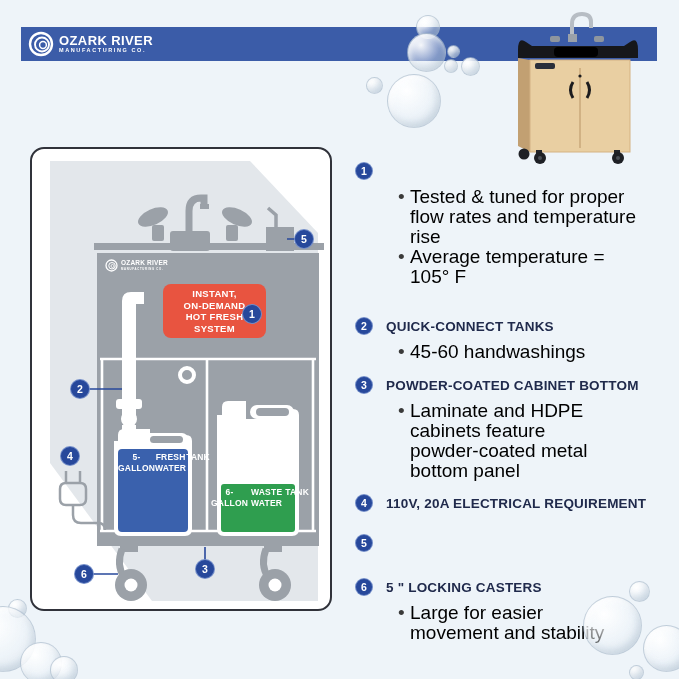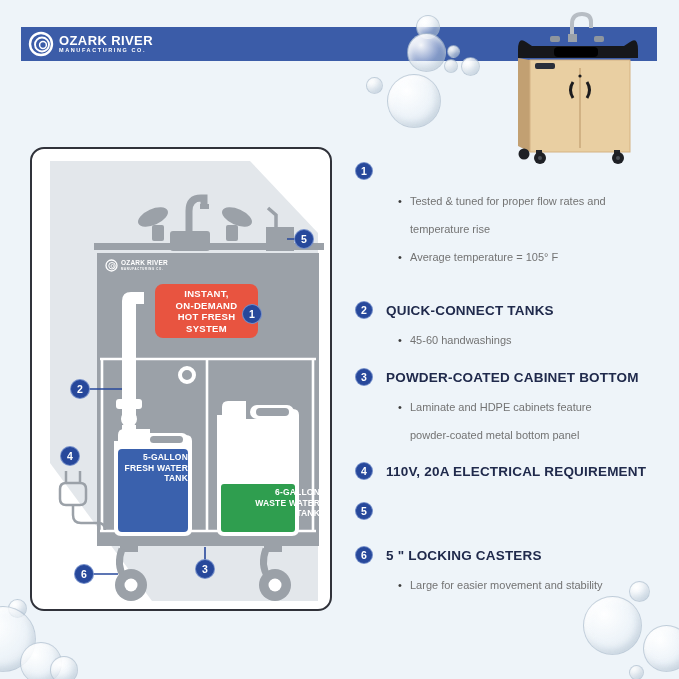--- a/index.html
+++ b/index.html
@@ -43,27 +43,27 @@
   
   .product-photo{position:absolute;left:502px;top:6px;width:172px;height:160px;z-index:3;}
 
   
   .panel{position:absolute;left:30px;top:147px;width:298px;height:460px;
     background:#ffffff;border:2px solid #30323a;border-radius:14px;z-index:2;overflow:hidden;}
   .panel-backdrop{position:absolute;left:0;top:0;width:298px;height:460px;background:#e3e7eb;
     clip-path:polygon(18px 12px,218px 12px,286px 84px,286px 452px,120px 452px,18px 314px);}
   .panel-svg{position:absolute;left:0;top:0;}
 
-  .hotwater-box{position:absolute;left:123px;top:135px;width:103px;height:54px;background:#e85440;
+  .hotwater-box{position:absolute;left:131px;top:135px;width:103px;height:54px;background:#e85440;
     border-radius:8px;display:flex;flex-direction:column;align-items:center;justify-content:center;
     color:#ffffff;font-weight:bold;font-size:9.5px;line-height:11.5px;letter-spacing:0.3px;text-align:center;}
-  .tank-label{position:absolute;display:flex;flex-direction:column;align-items:flex-end;
+  .tank-label{position:absolute;display:flex;flex-direction:row;align-items:flex-start;
     color:#ffffff;font-weight:bold;font-size:8.5px;line-height:10.5px;letter-spacing:0.2px;text-align:center;}
   .fresh-label{left:86px;top:303px;width:70px;}
-  .waste-label{left:190px;top:338px;width:98px;}
+  .waste-label{left:179px;top:338px;width:98px;}
 
   .callout{position:absolute;width:20px;height:20px;border-radius:50%;background:#27489b;
     border:1px solid rgba(122,148,205,0.9);box-sizing:border-box;color:#ffffff;font-size:10.5px;font-weight:bold;
     display:flex;align-items:center;justify-content:center;z-index:5;}
   .c1{left:210px;top:155px;} .c2{left:38px;top:230px;} .c3{left:163px;top:410px;}
   .c4{left:28px;top:297px;} .c5{left:262px;top:80px;} .c6{left:42px;top:415px;}
 
   .cab-logo{position:absolute;left:73px;top:110px;display:flex;align-items:center;gap:3px;color:#ffffff;}
   .cab-logo-text{display:flex;flex-direction:column;line-height:1;}
   .cab-logo-name{font-size:6.5px;font-weight:bold;letter-spacing:0.2px;}
@@ -71,21 +71,21 @@
 
   
   .features{position:absolute;left:355px;top:162px;width:315px;z-index:2;}
   .feature{margin-bottom:0;}
   .feature-head{display:flex;align-items:center;gap:13px;}
   .feature-num{flex:0 0 auto;width:18px;height:18px;border-radius:50%;background:#27489b;
     border:1px solid rgba(122,148,205,0.9);box-sizing:border-box;color:#ffffff;font-size:10.5px;font-weight:bold;
     display:flex;align-items:center;justify-content:center;}
   .feature-title{font-size:13.5px;font-weight:bold;color:#202a4c;letter-spacing:0.2px;}
   .feature ul{margin:7px 0 0 0;padding:0 0 0 55px;list-style:none;}
-  .feature li{position:relative;font-size:11px;line-height:28px;color:#737373;}
+  .feature li{position:relative;font-size:19px;line-height:20px;color:#000000;}
   .feature li::before{content:"•";position:absolute;left:-12px;color:#3a3a3a;}
   .mt30{margin-top:30px;} .mt14{margin-top:14px;} .mt13{margin-top:13px;}
   .mt22{margin-top:22px;} .mt26{margin-top:26px;}
   .w230{width:230px;} .w200{width:205px;} .w215{width:215px;}
 </style>
 </head>
 <body>
 
 <div id="app">
 

